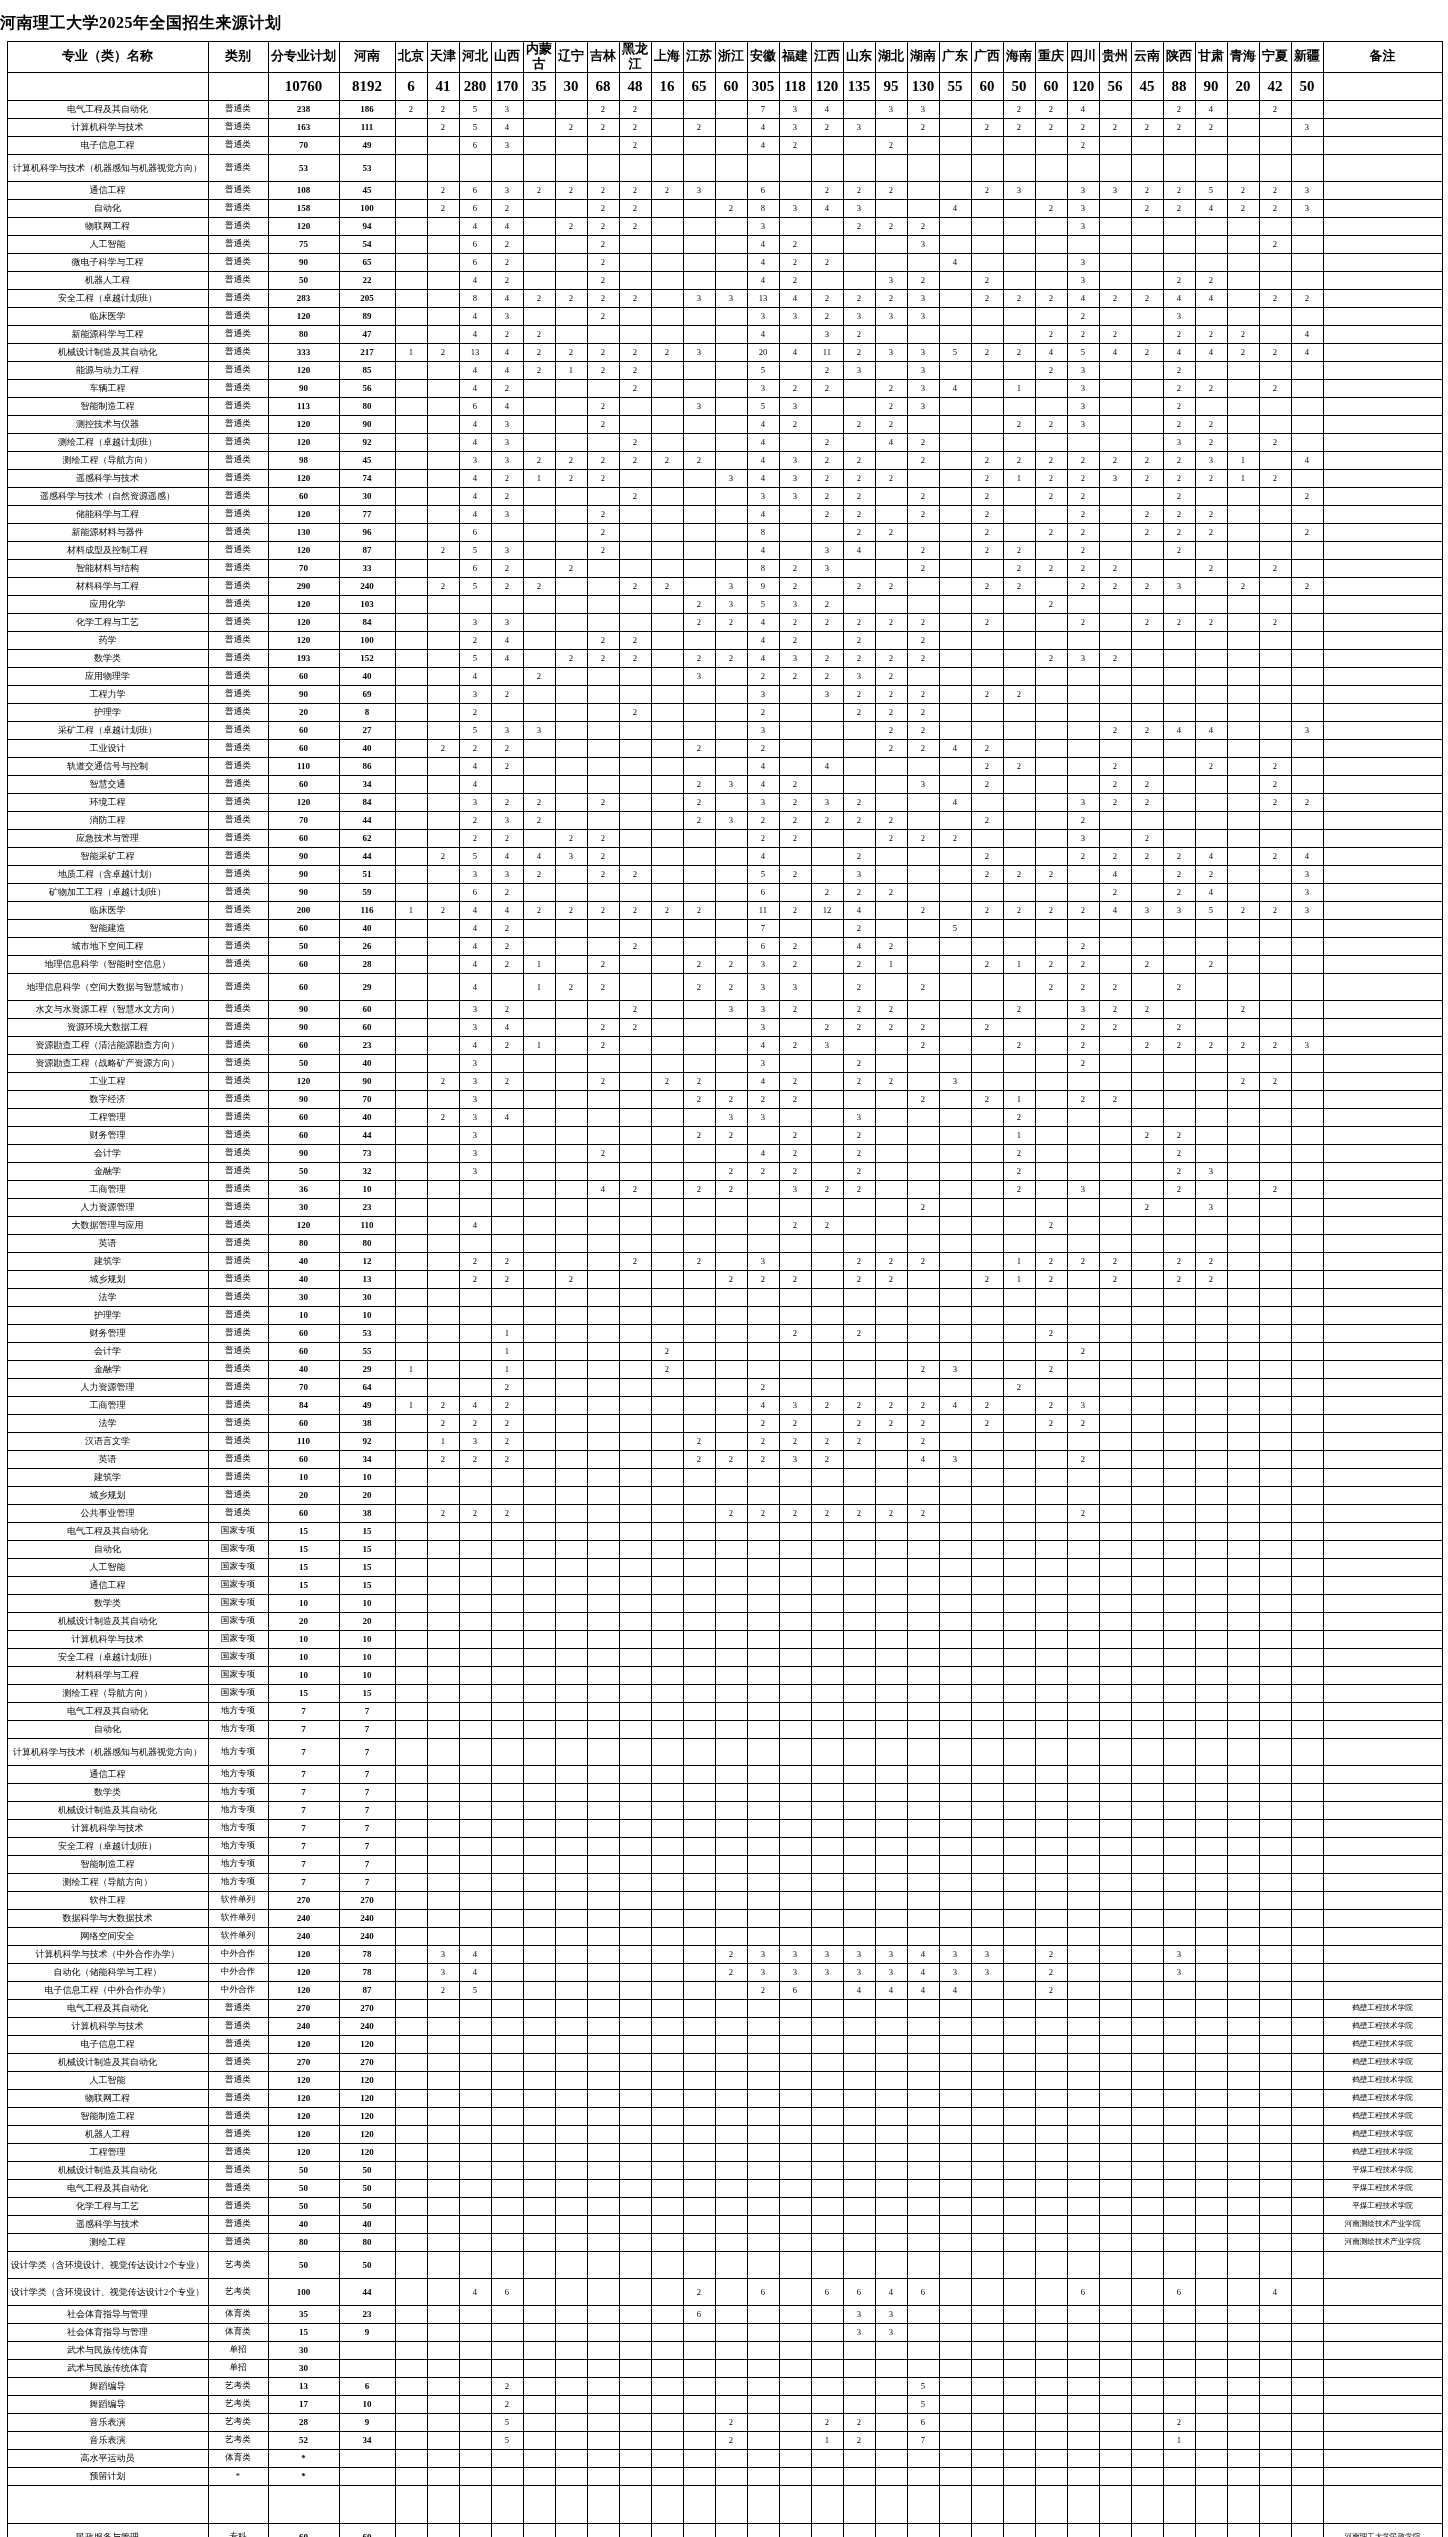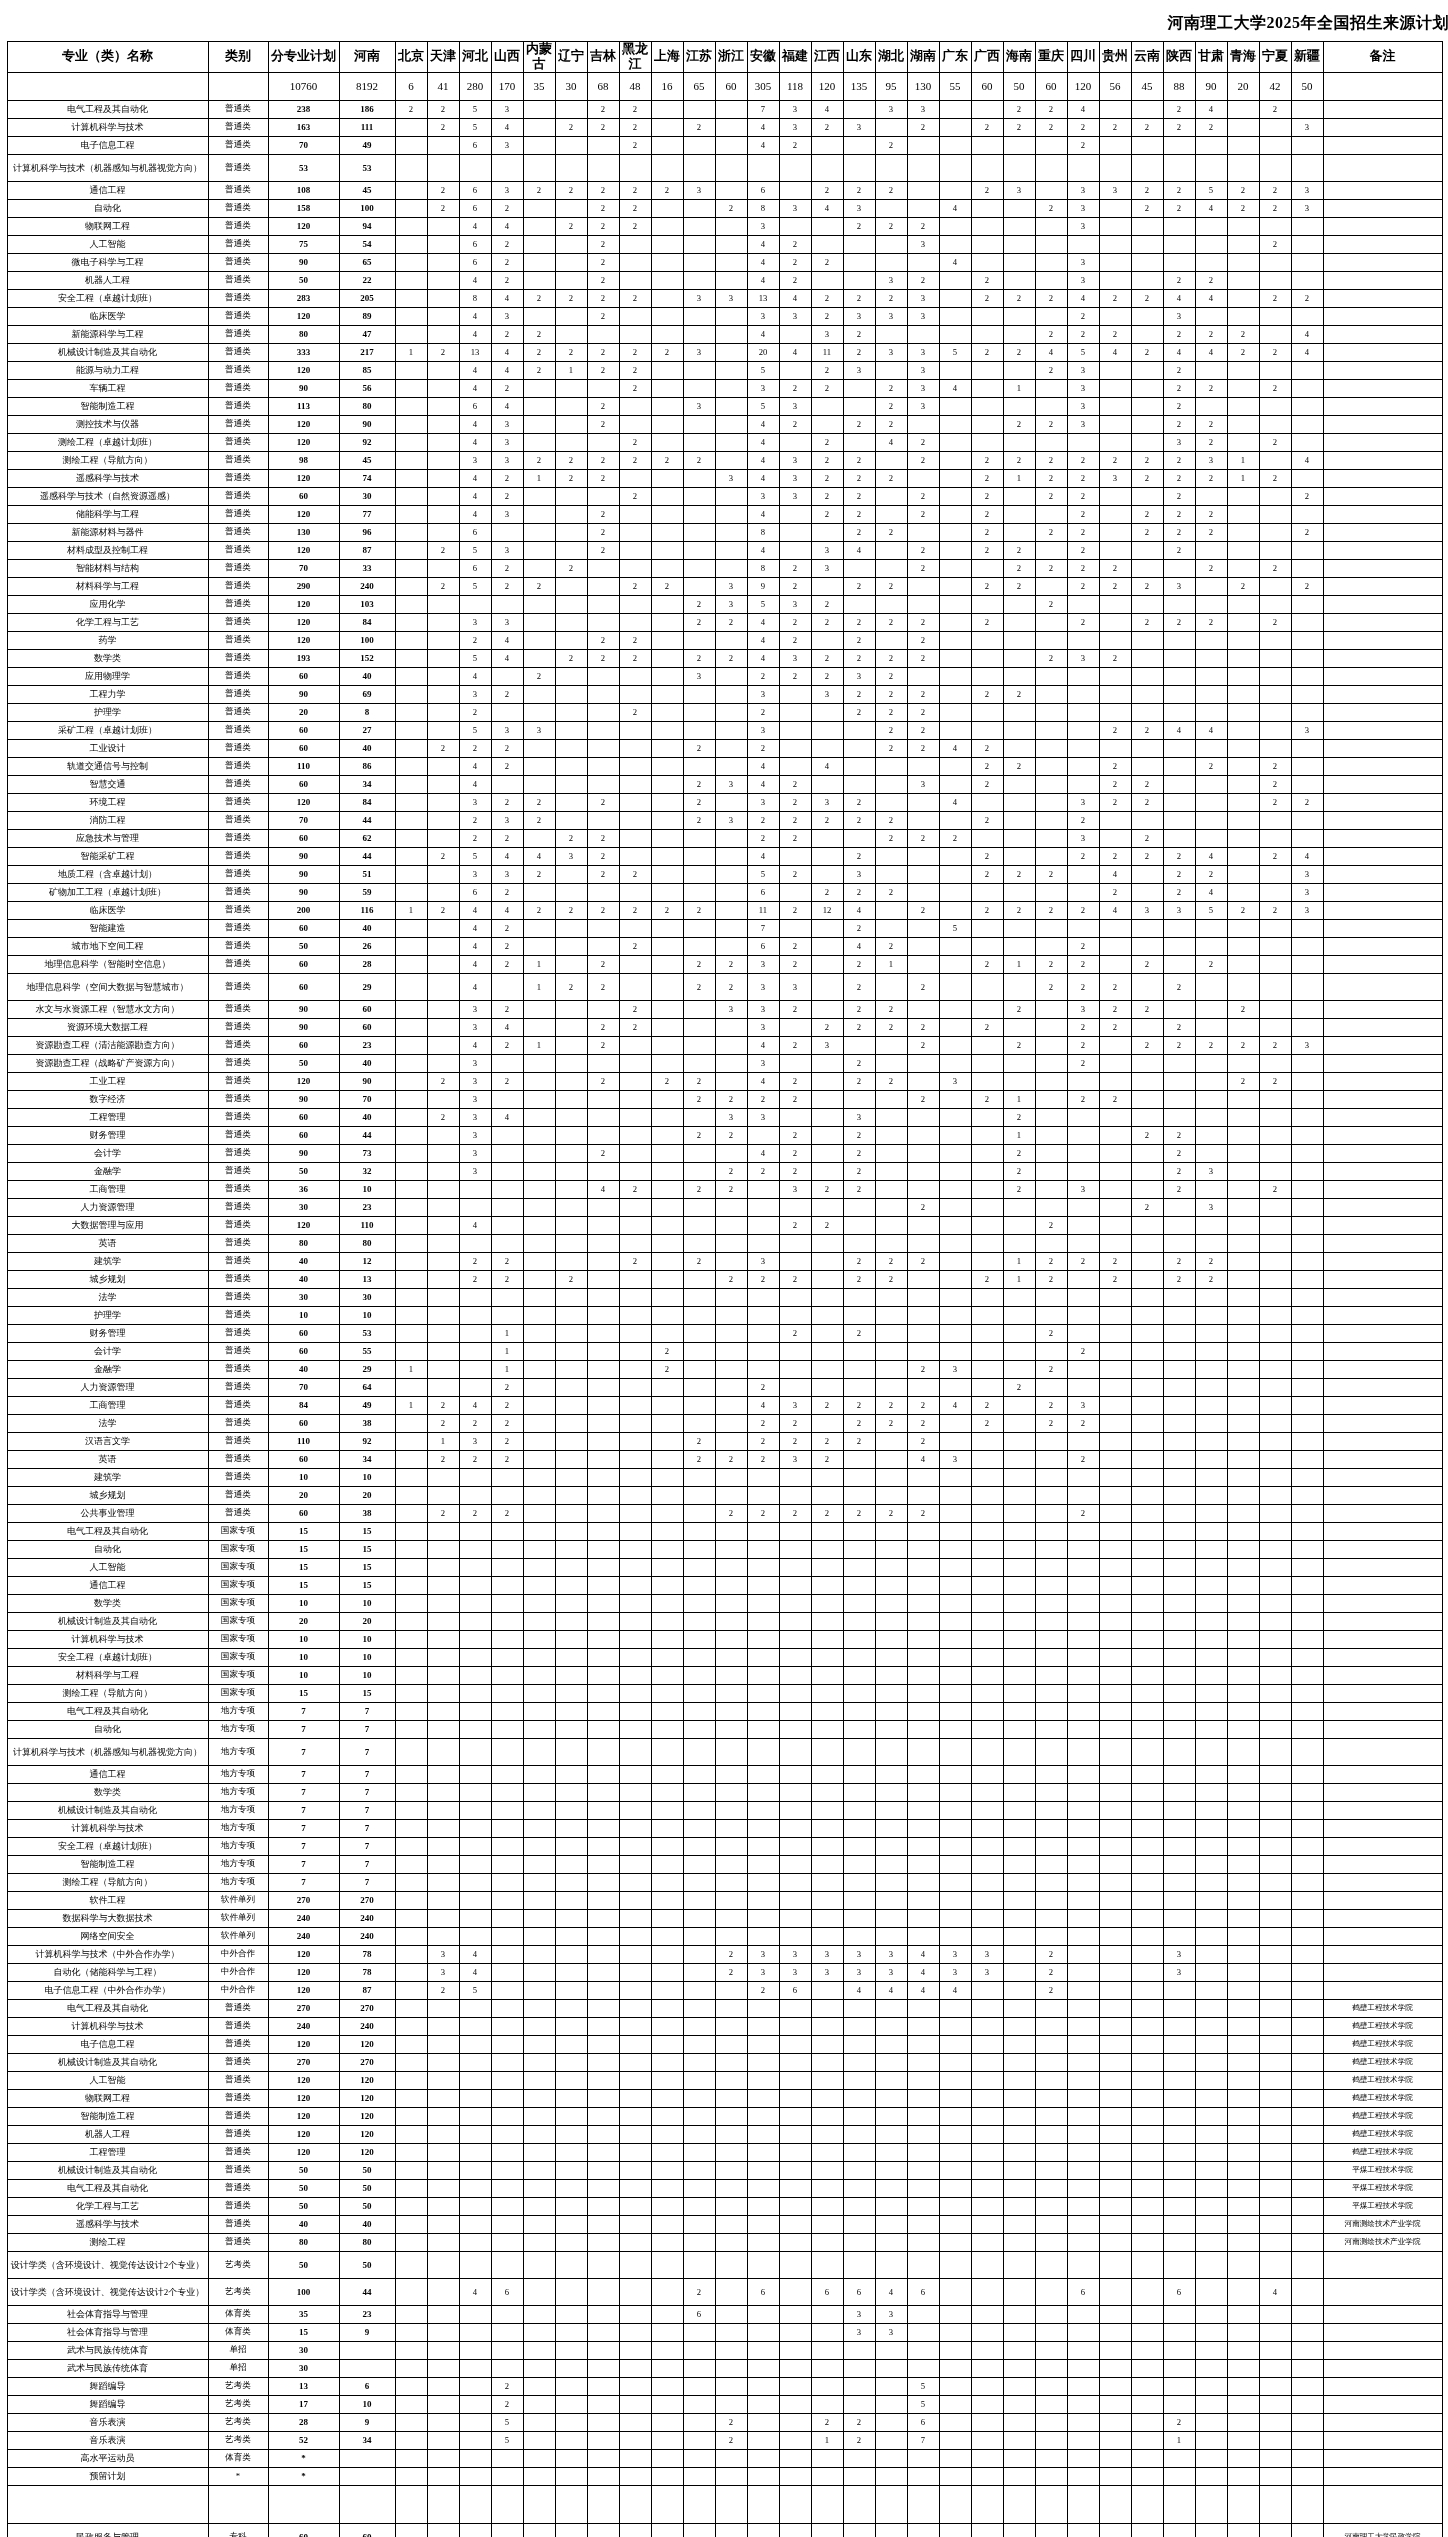--- a/index.html
+++ b/index.html
@@ -1,21 +1,21 @@
 <!DOCTYPE html>
 <html style="font-size:8px"><head>
 <meta charset="utf-8">
 <style>
   html,body { margin:0; padding:0; background:#ffffff; }
   body { width:1449px; min-height:2696px; font-family:"Liberation Serif","DejaVu Serif",serif; color:#000; }
-  .page-title { text-align:right; font-size:16px; font-weight:bold; padding:13px 0 7px 0; letter-spacing:0.5px; }
+  .page-title { text-align:left; font-size:16px; font-weight:bold; padding:13px 0 7px 0; letter-spacing:0.5px; }
   table.plan { border-collapse:collapse; table-layout:fixed; margin:0 auto; width:1434px; }
   table.plan th, table.plan td { border:0.5px solid #000; text-align:center; vertical-align:middle; overflow:hidden; padding:0 0.5px; }
   table.plan th { font-size:13px; font-weight:bold; height:23px; word-break:break-all; line-height:1.15; }
-  tr.totals-row td { font-weight:normal; font-size:11px; height:27px; }
+  tr.totals-row td { font-weight:bold; font-size:15px; height:27px; }
   tbody tr { height:18px; }
   tbody tr.h2 { height:27px; }
   tbody tr.tall { height:28px; }
   tbody tr.spacer { height:38px; }
   td.c-name { text-align:left; padding:0 2px 0 3.6px; font-size:9px; line-height:1.15; }
   td.c-type { font-size:8.6px; }
   td.c-plan, td.c-henan { font-weight:bold; font-size:9px; }
   td.c-prov { font-size:8.6px; }
   td.c-remark { font-size:7.6px; text-align:left; padding-left:1.5px; }
 </style>

